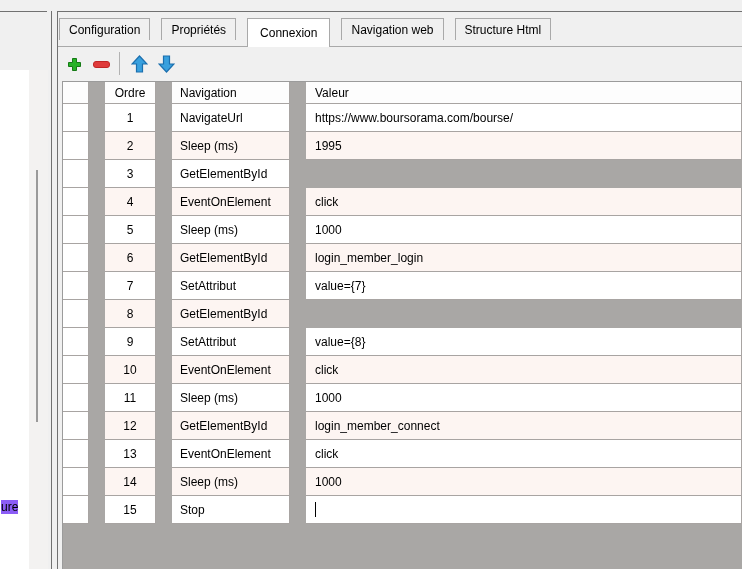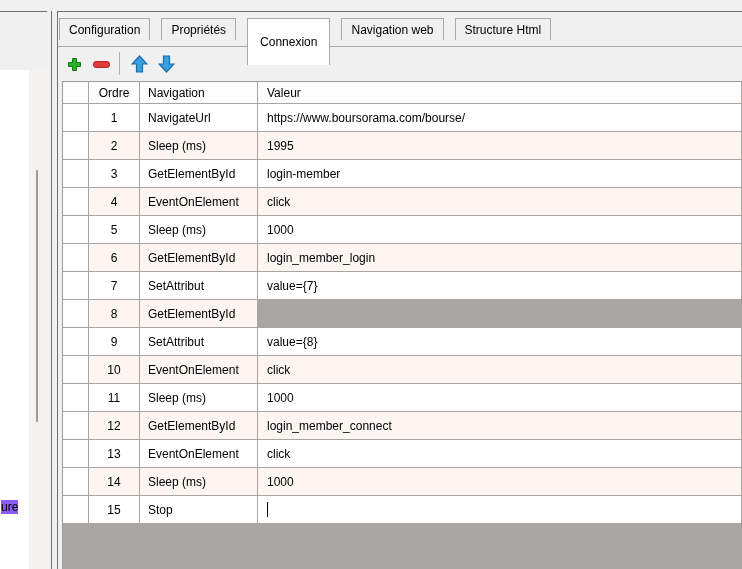--- a/index.html
+++ b/index.html
@@ -27,21 +27,21 @@
   #mp-left-border { left:57px; top:11px; width:1px; height:558px; background:#717171; }
 
   
   #tabbar { left:59px; top:18px; height:29px; display:flex; align-items:flex-start;gap:12px; }
   .tab {
     height:22px; padding:0 9px; margin-right:-1px;
     background:#f0f0f0; border:1px solid #a9a9a9; border-bottom:none;
     display:flex; align-items:center; white-space:nowrap;
     position:relative; z-index:1; cursor:default;
   }
-  .tab.active { height:47px; background:#ffffff; z-index:3; padding:0 12px; }
+  .tab.active { height:29px; background:#ffffff; z-index:3; padding:0 12px; }
   #tabline { left:58px; top:46px; width:684px; height:1px; background:#a9a9a9; z-index:2; }
 
   
   .tbtn {
     position:absolute; top:51px; width:26px; height:26px;
     background:transparent; border:none;
     display:flex; align-items:center; justify-content:center; cursor:default;
   }
   #btn-add    { left:61px; }
   #btn-remove { left:88px; }
@@ -49,21 +49,21 @@
   #btn-down   { left:153px; }
   #tb-sep { left:119px; top:52px; width:1px; height:23px; background:#b2b2b2; }
 
   
   #grid {
     left:62px; top:81px; width:680px; height:488px;
     background:#a9a7a5;
     border-left:1px solid #9b9b9b; border-top:1px solid #9b9b9b;
     overflow:hidden;
   }
-  .grow { display:flex; height:28px; }
+  .grow { display:flex; height:28px;gap:16px; }
   .grow.head { height:22px; }
   .gcell {
     background:#ffffff;
     border-right:1px solid #a8a4a2; border-bottom:1px solid #a8a4a2;
     display:flex; align-items:center; overflow:hidden; white-space:nowrap;
   }
   .head .gcell { background:#fdfdfd; }
   .c0 { width:26px; }
   .c1 { width:51px; justify-content:center; }
   .c2 { width:118px; padding-left:8px; }
@@ -133,21 +133,20 @@
     <div class="grow alt">
       <div class="gcell c0"></div>
       <div class="gcell c1">2</div>
       <div class="gcell c2">Sleep (ms)</div>
       <div class="gcell c3">1995</div>
     </div>
     <div class="grow">
       <div class="gcell c0"></div>
       <div class="gcell c1">3</div>
       <div class="gcell c2">GetElementById</div>
-      <div class="gcell c3">login-member</div>
     </div>
     <div class="grow alt">
       <div class="gcell c0"></div>
       <div class="gcell c1">4</div>
       <div class="gcell c2">EventOnElement</div>
       <div class="gcell c3">click</div>
     </div>
     <div class="grow">
       <div class="gcell c0"></div>
       <div class="gcell c1">5</div>

